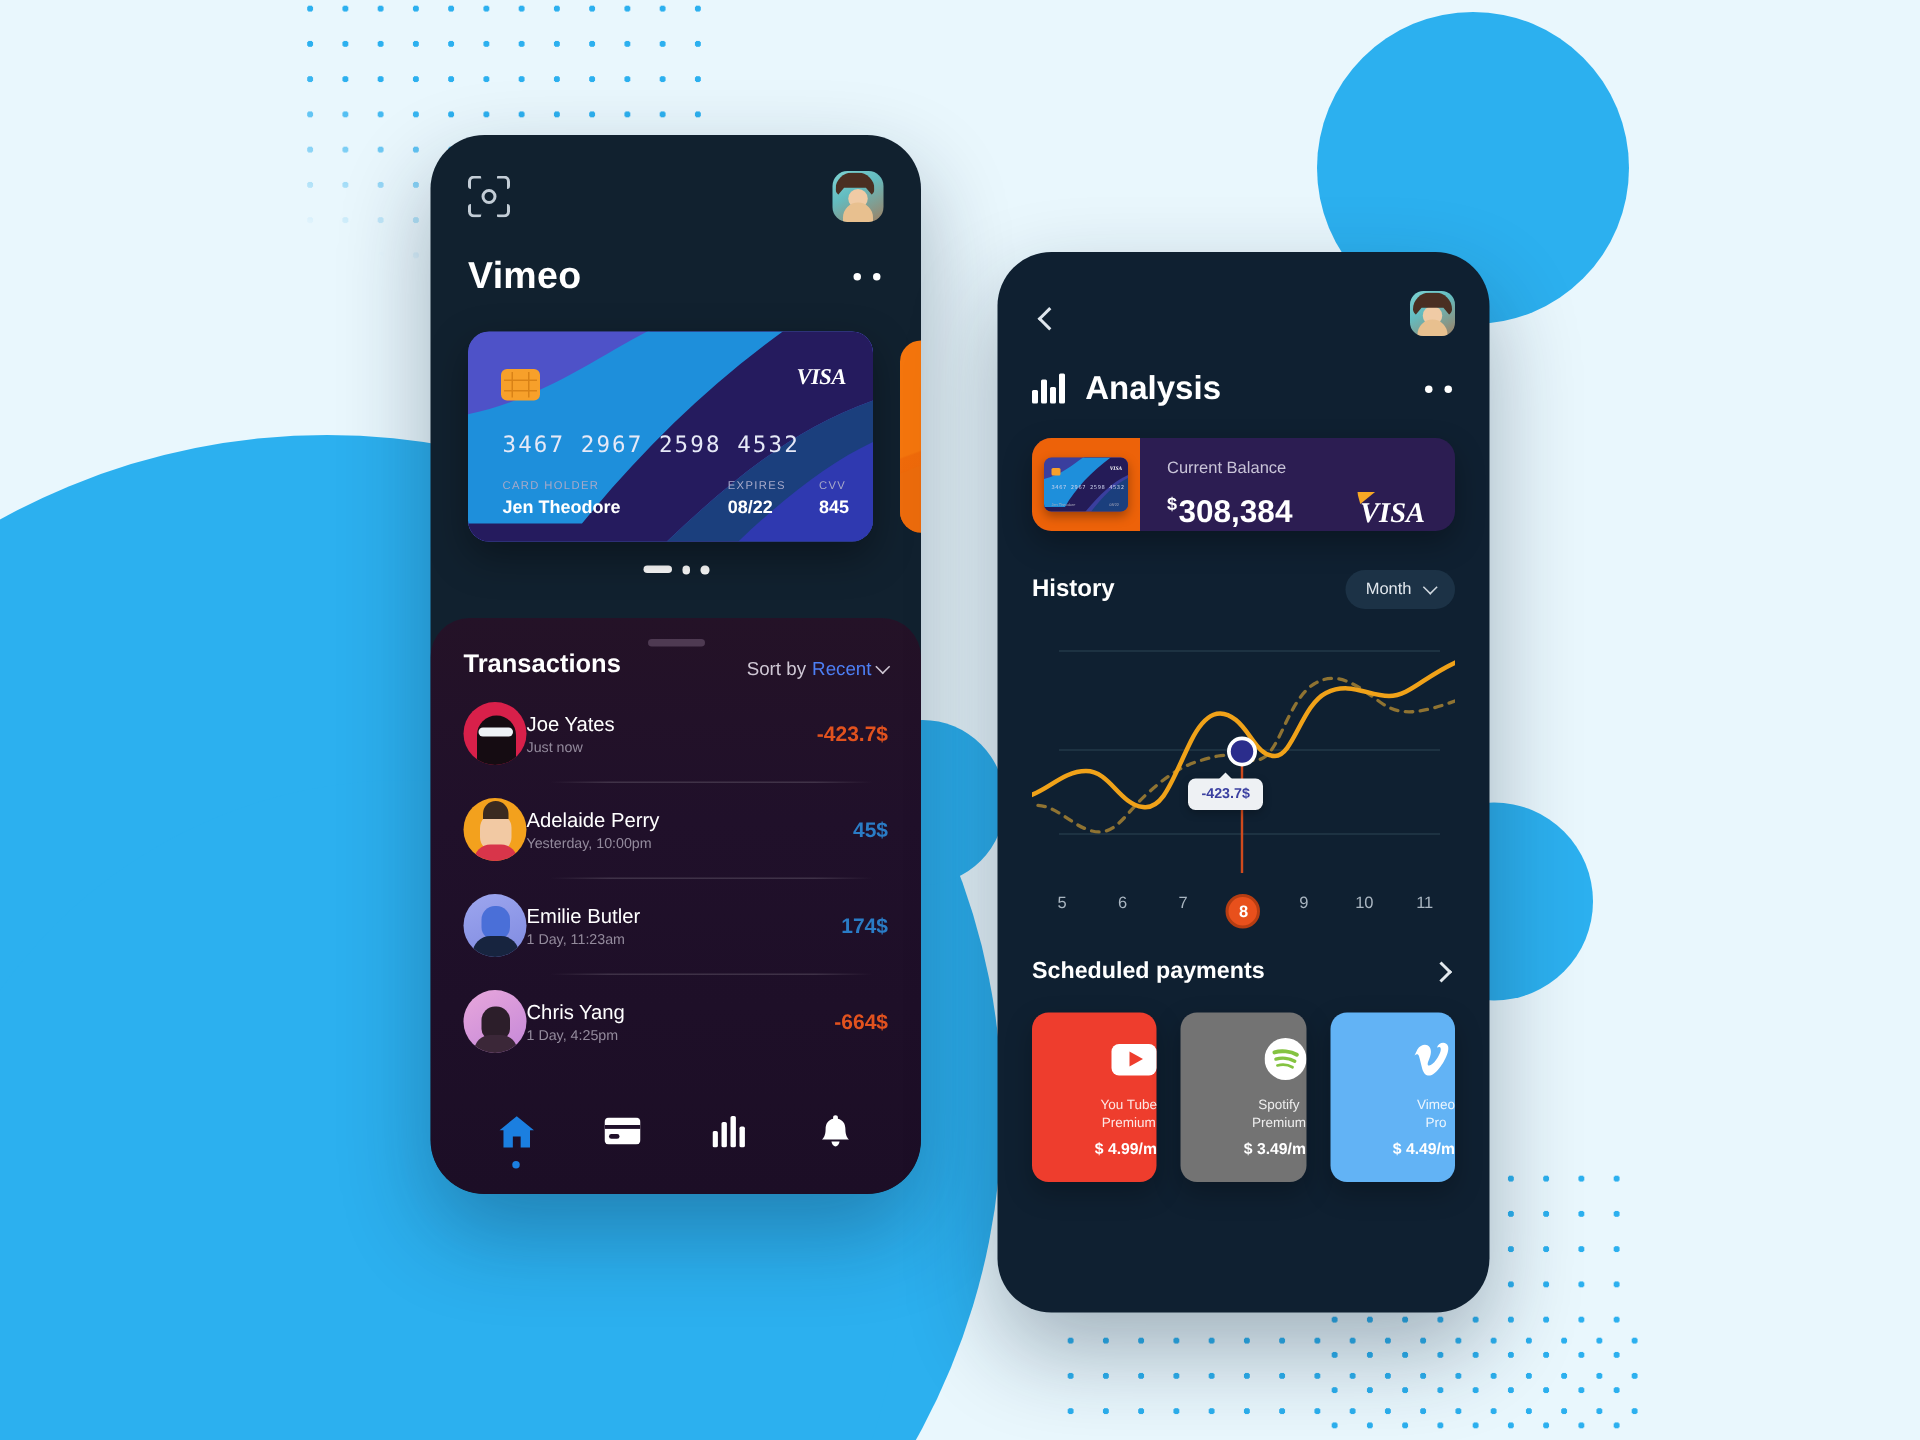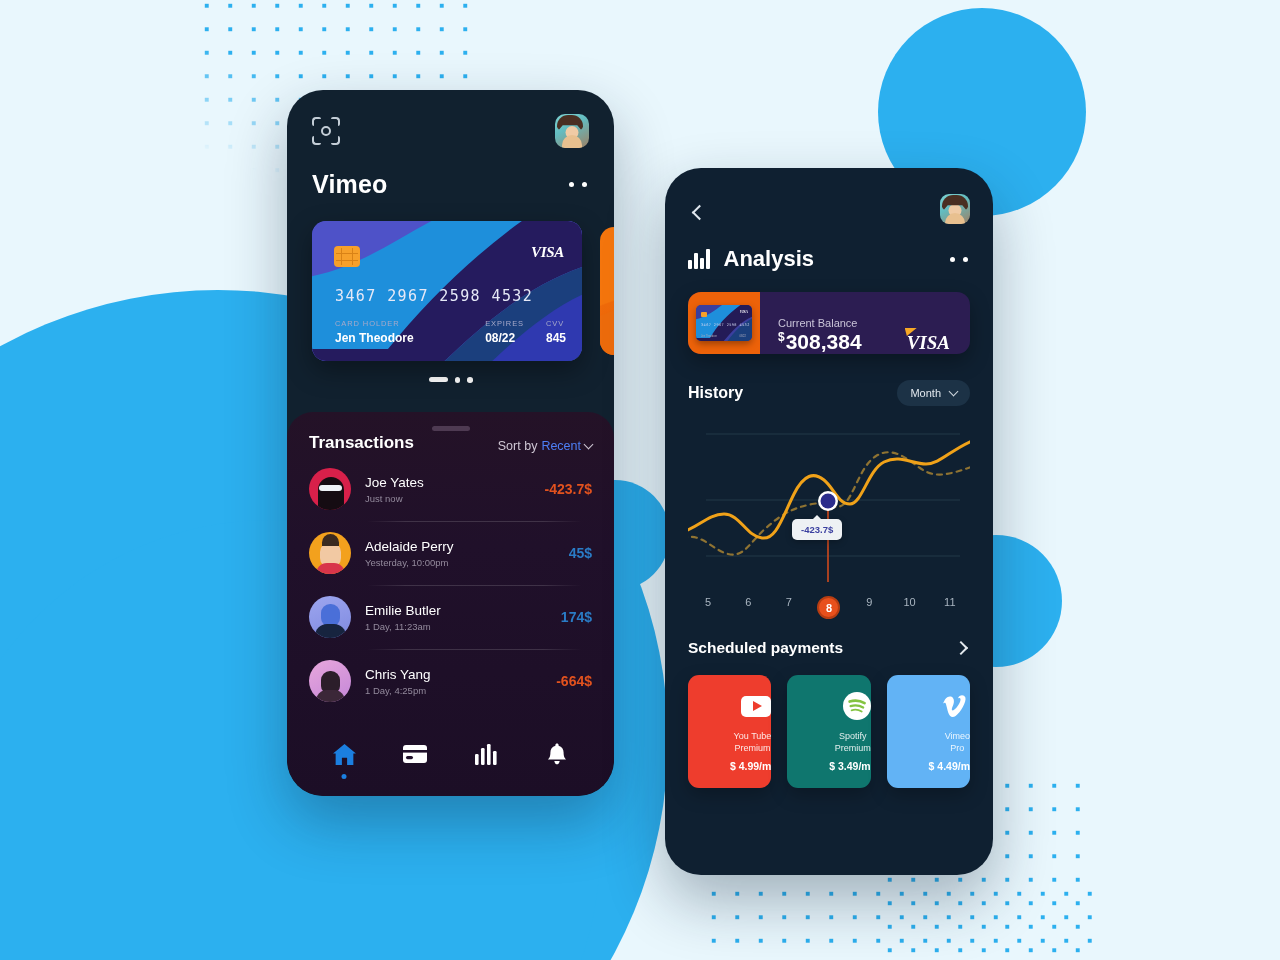--- a/index.html
+++ b/index.html
@@ -206,21 +206,21 @@
   .sort .accent { color:#4d7ff5; }
   .chev-d { width:7px; height:7px; border-right:1.6px solid #cfc7d4; border-bottom:1.6px solid #cfc7d4; transform:rotate(45deg); margin-bottom:3px; }
 
   .tx-list { margin-top:4px; }
   .tx-row { display:flex; align-items:center; padding:11px 0; position:relative; }
   .tx-row + .tx-row::before {
     content:""; position:absolute; left:58px; right:10px; top:0; height:1px;
     background:linear-gradient(90deg,rgba(255,255,255,0) 0%,rgba(255,255,255,.14) 18%,rgba(255,255,255,.14) 82%,rgba(255,255,255,0) 100%);
   }
   .tx-av { width:42px; height:42px; border-radius:50%; flex:none; overflow:hidden; position:relative; }
-  .tx-meta { flex:1; padding-left:14px; }
+  .tx-meta { flex:1; }
   .tx-name { color:#fff; font-size:13.5px; }
   .tx-time { color:#938a9c; font-size:9.5px; margin-top:3px; }
   .tx-amt { font-size:14px; font-weight:700; }
   .amt-neg { color:#e2521e; }
   .amt-pos { color:#2a7cc6; }
 
   
   .av1 { background:#d8204a; }
   .av1::before{ content:""; position:absolute; left:9px; top:9px; width:26px; height:40px; background:#150c12; border-radius:13px 13px 0 0; }
   .av1::after{ content:""; position:absolute; left:10px; top:17px; width:23px; height:6px; background:#eef2f6; border-radius:3px; }
@@ -262,21 +262,21 @@
     width:56px; height:36px; border-radius:5px; background:#3a3f9e;
     position:relative; overflow:hidden; box-shadow:0 3px 7px rgba(0,0,0,.35);
   }
   .mini-chip { position:absolute; left:5px; top:7px; width:6px; height:5px; border-radius:1px; background:#f7a02a; }
   .mini-num { position:absolute; left:5px; top:18px; font-size:3.6px; color:#cfd4ef; font-family:"DejaVu Sans Mono",monospace; letter-spacing:.4px;}
   .mini-foot { position:absolute; left:5px; bottom:3px; font-size:2.6px; color:#aab; }
   .mini-foot2 { position:absolute; right:6px; bottom:3px; font-size:2.6px; color:#aab; }
   .mini-visa { position:absolute; right:4px; top:5px; font-size:3.6px; color:#fff; font-style:italic; font-weight:700; font-family:"Liberation Serif",serif;}
   .bc-text { padding-left:18px; flex:1; }
   .bc-label { color:#c9c4d8; font-size:11px; }
-  .bc-amount { color:#fff; font-size:21px; font-weight:700; margin-top:1px; }
+  .bc-amount { color:#fff; font-size:21px; font-weight:700; margin-top:11px; }
   .bc-amount sup { font-size:12px; font-weight:600; vertical-align:super; margin-right:1px; }
   .bc-visa {
     color:#fff; font-weight:700; font-style:italic; font-size:19px;
     padding-right:20px; font-family:"Liberation Serif", serif; position:relative;
   }
   .bc-visa::before {
     content:""; position:absolute; left:-2px; top:-4px;
     width:12px; height:8px; background:#f7a825;
     clip-path:polygon(0 0, 100% 0, 18% 100%);
   }
@@ -600,21 +600,21 @@
               <i></i>
             </div>
         </div>
         <div class="sc-name">
           <div>You Tube</div>
           <div>Premium</div>
         </div>
         <div class="sc-price">$ 4.99/m</div>
       </div>
 
-      <div class="sc" style="background:#0f766e">
+      <div class="sc" style="background:#737373">
         <div class="sc-icon">
           <svg width="28" height="28" viewBox="0 0 28 28">
             <circle cx="14" cy="14" r="14" fill="#fff"></circle>
             <path d="M6.6 9.6 C11 8.2, 17.4 8.7, 21.6 11.2" stroke="#84c341" stroke-width="2.6" fill="none" stroke-linecap="round"></path>
             <path d="M7.6 14.1 C11.4 12.9, 16.6 13.4, 20.2 15.5" stroke="#84c341" stroke-width="2.2" fill="none" stroke-linecap="round"></path>
             <path d="M8.6 18.3 C11.6 17.4, 15.8 17.8, 18.7 19.5" stroke="#84c341" stroke-width="1.8" fill="none" stroke-linecap="round"></path>
           </svg>
         </div>
         <div class="sc-name">
           <div>Spotify</div>

